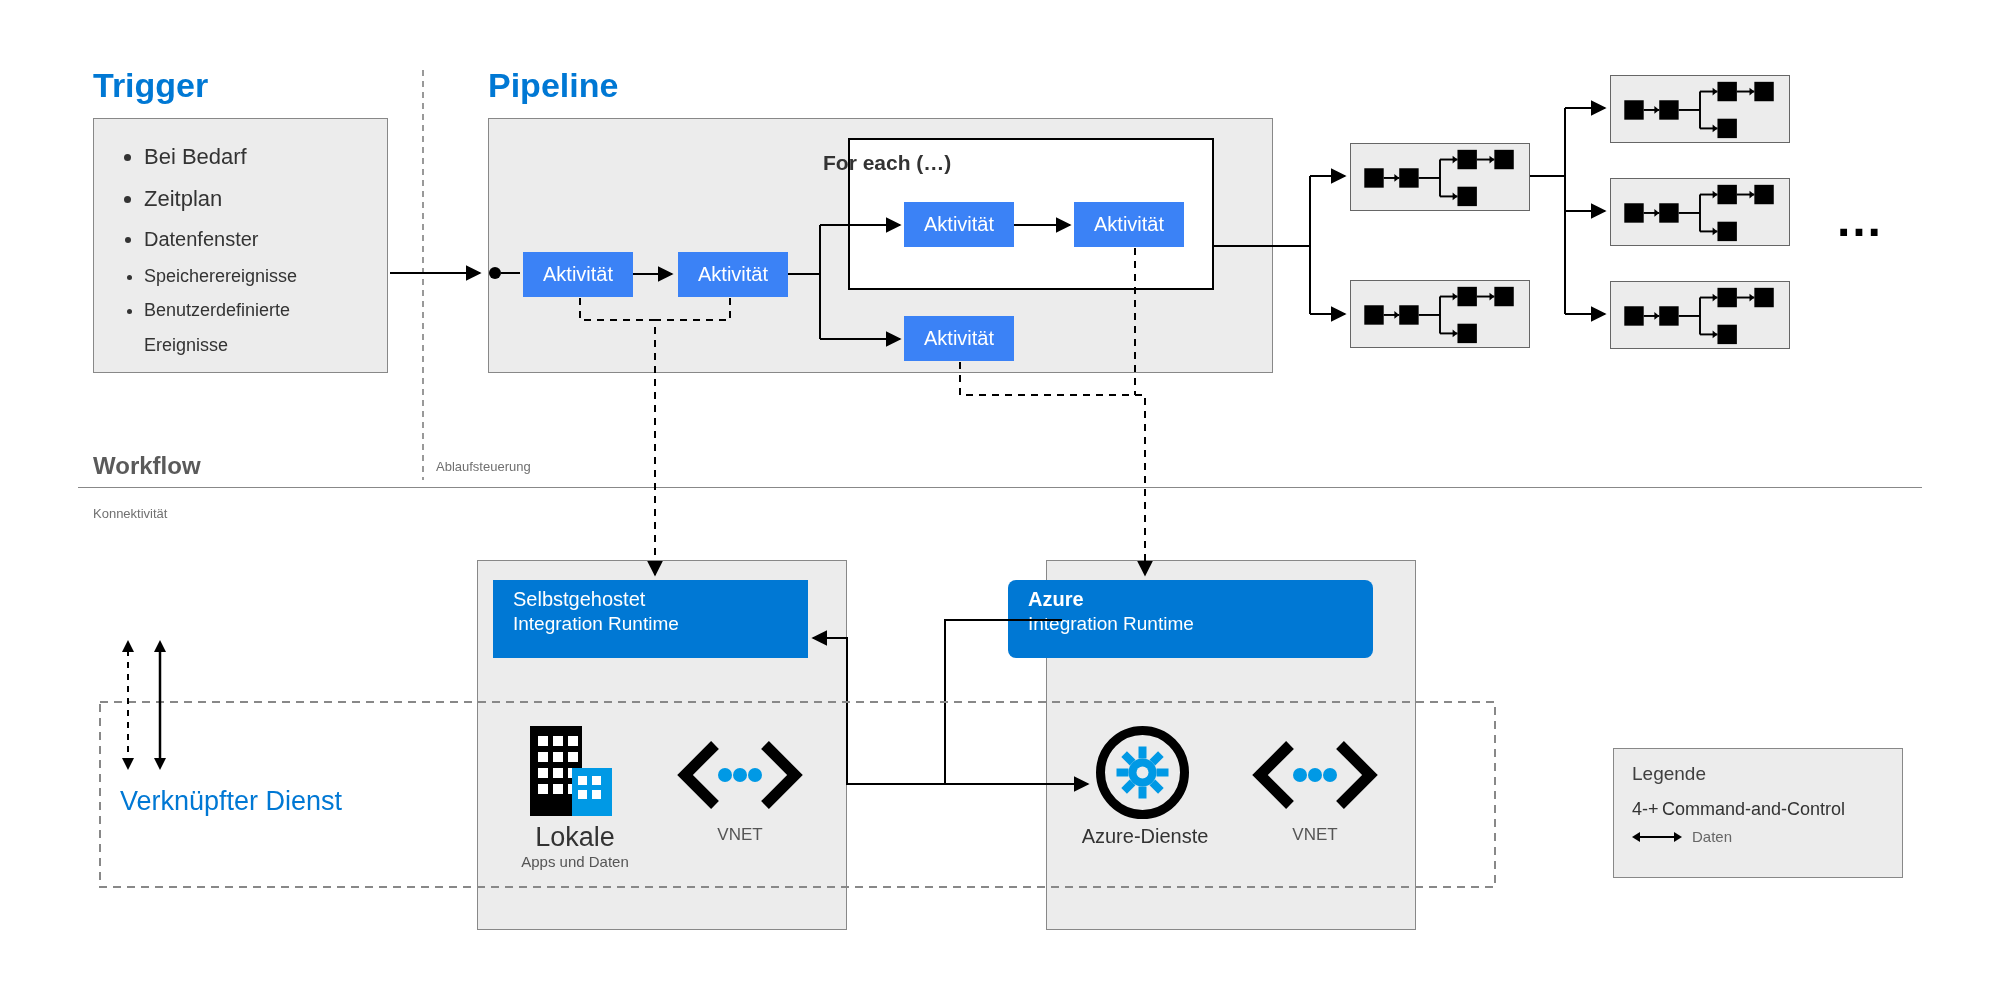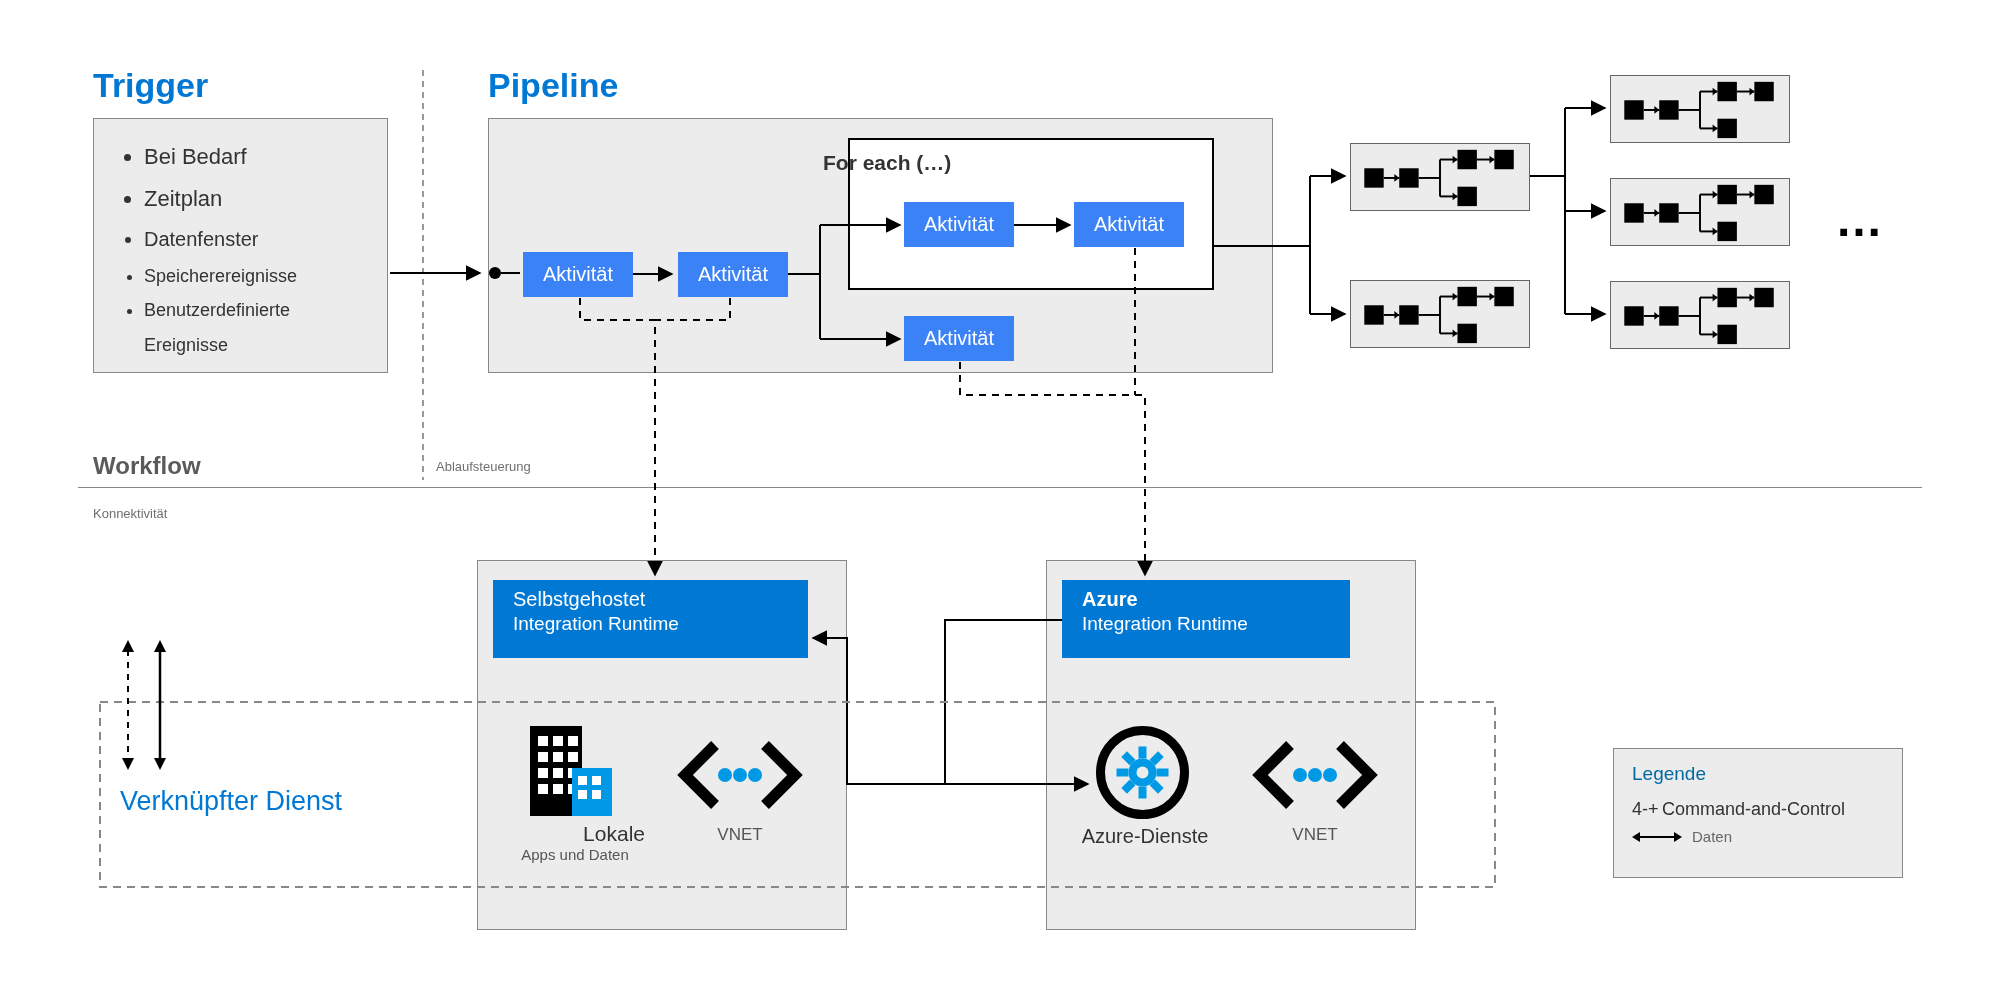--- a/index.html
+++ b/index.html
@@ -123,21 +123,21 @@
     padding: 8px 20px 1px 20px;
   }
   .ir-header .l1 { font-size: 20px; font-weight: 400; }
   .ir-header .l1.bold { font-weight: 600; }
   .ir-header .l2 { font-size: 19px; font-weight: 300; margin-top: 2px; }
   .caption {
     position: absolute;
     text-align: center;
     color: #333;
   }
-  .caption .big { font-size: 21px; font-weight: 400; text-align: right; }
+  .caption .big { font-size: 27px; font-weight: 400; }
   .caption .small { font-size: 15px; color: #555; }
   .legend {
     position: absolute;
     border: 1px solid #888;
     background: #ececec;
     box-sizing: border-box;
     padding: 14px 18px;
     font-size: 17px;
   }
   .legend .lrow { display:flex; align-items:center; margin-top:8px; font-size:15px; color:#666; }
@@ -276,21 +276,21 @@
 
   <div class="linked-svc-label" style="left:120px; top:786px;">Verknüpfter Dienst</div>
 
   <div class="ir-box" style="left:477px; top:560px; width:370px; height:370px;"></div>
   <div class="ir-header" style="left:493px; top:580px; width:315px; height:78px;">
     <div class="l1">Selbstgehostet</div>
     <div class="l2">Integration Runtime</div>
   </div>
 
   <div class="ir-box" style="left:1046px; top:560px; width:370px; height:370px;"></div>
-  <div class="ir-header" style="left:1062px; top:580px; width:288px; height:78px;">
+  <div class="ir-header" style="left:1008px; top:580px; width:365px; height:78px;border-radius:8px;">
     <div class="l1 bold">Azure</div>
     <div class="l2">Integration Runtime</div>
   </div>
 
   <svg style="position:absolute; left:520px; top:726px; width:110px; height:96px;" viewBox="0 0 110 96">
     <rect x="10" y="0" width="52" height="90" fill="#000"></rect>
     <g fill="#fff">
       <rect x="18" y="10" width="10" height="10"></rect>
         <rect x="33" y="10" width="10" height="10"></rect>
         <rect x="48" y="10" width="10" height="10"></rect>
@@ -358,21 +358,21 @@
     <polyline points="90,10 120,40 90,70" fill="none" stroke="#000" stroke-width="11" stroke-linejoin="miter"></polyline>
     <circle cx="50" cy="40" r="7" fill="#0099e5"></circle>
       <circle cx="65" cy="40" r="7" fill="#0099e5"></circle>
       <circle cx="80" cy="40" r="7" fill="#0099e5"></circle>
   </svg>
   <div class="caption" style="left:1270px; top:825px; width:90px;">
     <div class="small" style="font-size:17px;">VNET</div>
   </div>
 
   <div class="legend" style="left:1613px; top:748px; width:290px; height:130px;">
-    <div style="font-size:19px; color:#0369a1;">Legende</div>
+    <div style="font-size:19px; color:#404040;">Legende</div>
     <div class="lrow" style="color:#333; font-size:18px; margin-top:14px;">
       <span style="display:inline-block; width:30px;">4-+</span>
       <span>Command-and-Control</span>
     </div>
     <div class="lrow">
       <svg width="50" height="14" viewBox="0 0 50 14">
         <line x1="6" y1="7" x2="44" y2="7" stroke="#000" stroke-width="2"></line>
         <polygon points="0,7 8,2 8,12" fill="#000"></polygon>
           <polygon points="50,7 42,2 42,12" fill="#000"></polygon>
       </svg>

